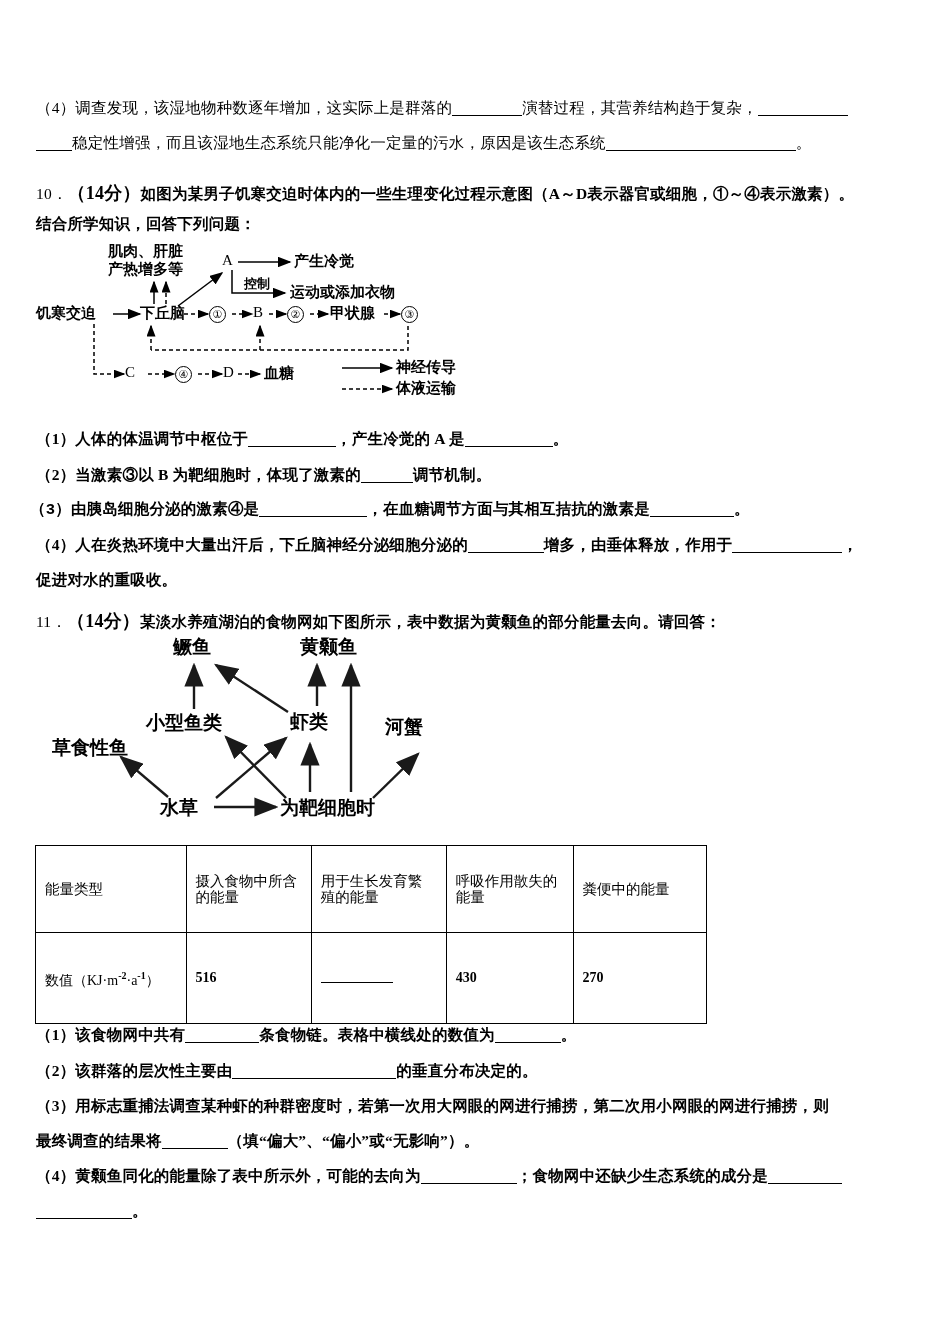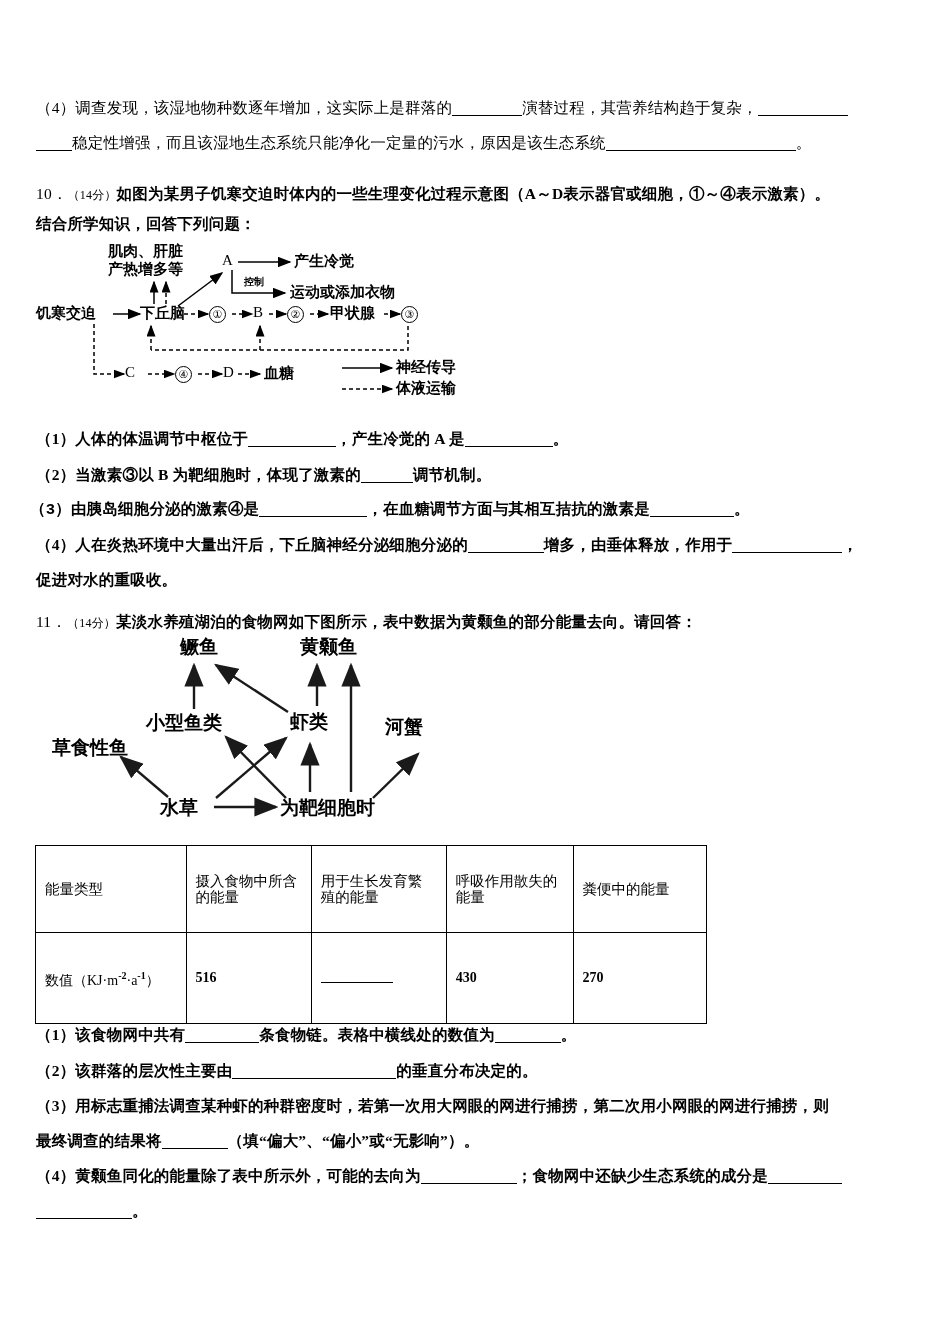--- a/index.html
+++ b/index.html
@@ -31,21 +31,21 @@
     letter-spacing: 0.2px;
     white-space: nowrap;
   }
   .bold { font-weight: bold; }
   .blank {
     display: inline-block;
     border-bottom: 1.4px solid #000;
     vertical-align: -3px;
     height: 13px;
   }
-  .small-paren { font-size: 12px; }
+  .small-paren { font-size: 18px; font-weight: bold; }
   .sup { font-size: 10px; vertical-align: super; }
 
   
   .diagram10 {
     position: absolute;
     left: 36px;
     top: 242px;
     width: 470px;
     height: 158px;
   }
@@ -175,21 +175,21 @@
       <line x1="306" y1="126" x2="356" y2="126" stroke="#000" stroke-width="1.5" marker-end="url(#ah)"></line>
       <line x1="306" y1="147" x2="356" y2="147" stroke="#000" stroke-width="1.5" stroke-dasharray="4,3" marker-end="url(#ahs)"></line>
     </svg>
 
     <span class="lbl cn" style="left:0px; top:62px;">饥寒交迫</span>
     <span class="lbl cn" style="left:104px; top:62px;">下丘脑</span>
     <span class="lbl cn" style="left:72px; top:0px;">肌肉、肝脏</span>
     <span class="lbl cn" style="left:72px; top:18px;">产热增多等</span>
     <span class="lbl" style="left:186px; top:10px; font-weight:normal;">A</span>
     <span class="lbl cn" style="left:258px; top:10px;">产生冷觉</span>
-    <span class="lbl cn" style="left:208px; top:33px; font-size:10px;">控制</span>
+    <span class="lbl cn" style="left:208px; top:33px; font-size:13px;">控制</span>
     <span class="lbl cn" style="left:254px; top:41px;">运动或添加衣物</span>
     <span class="lbl" style="left:173px; top:64px;"><span class="circ">①</span></span>
     <span class="lbl" style="left:217px; top:62px; font-weight:normal;">B</span>
     <span class="lbl" style="left:251px; top:64px;"><span class="circ">②</span></span>
     <span class="lbl cn" style="left:294px; top:62px;">甲状腺</span>
     <span class="lbl" style="left:365px; top:64px;"><span class="circ">③</span></span>
     <span class="lbl" style="left:89px; top:122px; font-weight:normal;">C</span>
     <span class="lbl" style="left:139px; top:124px;"><span class="circ">④</span></span>
     <span class="lbl" style="left:187px; top:122px; font-weight:normal;">D</span>
     <span class="lbl cn" style="left:228px; top:122px;">血糖</span>
@@ -239,21 +239,21 @@
       <line x1="132" y1="165" x2="85" y2="125" stroke="#1a1a1a" stroke-width="2.4" marker-end="url(#fwa)"></line>
 
       <line x1="178" y1="175" x2="240" y2="175" stroke="#1a1a1a" stroke-width="2.4" marker-end="url(#fwa)"></line>
 
       <line x1="180" y1="166" x2="250" y2="106" stroke="#1a1a1a" stroke-width="2.4" marker-end="url(#fwa)"></line>
 
       <line x1="250" y1="166" x2="190" y2="105" stroke="#1a1a1a" stroke-width="2.4" marker-end="url(#fwa)"></line>
 
       <line x1="337" y1="166" x2="382" y2="122" stroke="#1a1a1a" stroke-width="2.4" marker-end="url(#fwa)"></line>
     </svg>
-    <span class="fw" style="left:144px; top:2px;">鳜鱼</span>
+    <span class="fw" style="left:137px; top:2px;">鳜鱼</span>
     <span class="fw" style="left:264px; top:2px;">黄颡鱼</span>
     <span class="fw" style="left:110px; top:78px;">小型鱼类</span>
     <span class="fw" style="left:254px; top:77px;">虾类</span>
     <span class="fw" style="left:349px; top:82px;">河蟹</span>
     <span class="fw" style="left:16px; top:103px;">草食性鱼</span>
     <span class="fw" style="left:124px; top:163px;text-align:center;">水草</span>
     <span class="fw" style="left:244px; top:163px;">为靶细胞时</span>
   </div>
 
   <table class="energy">

